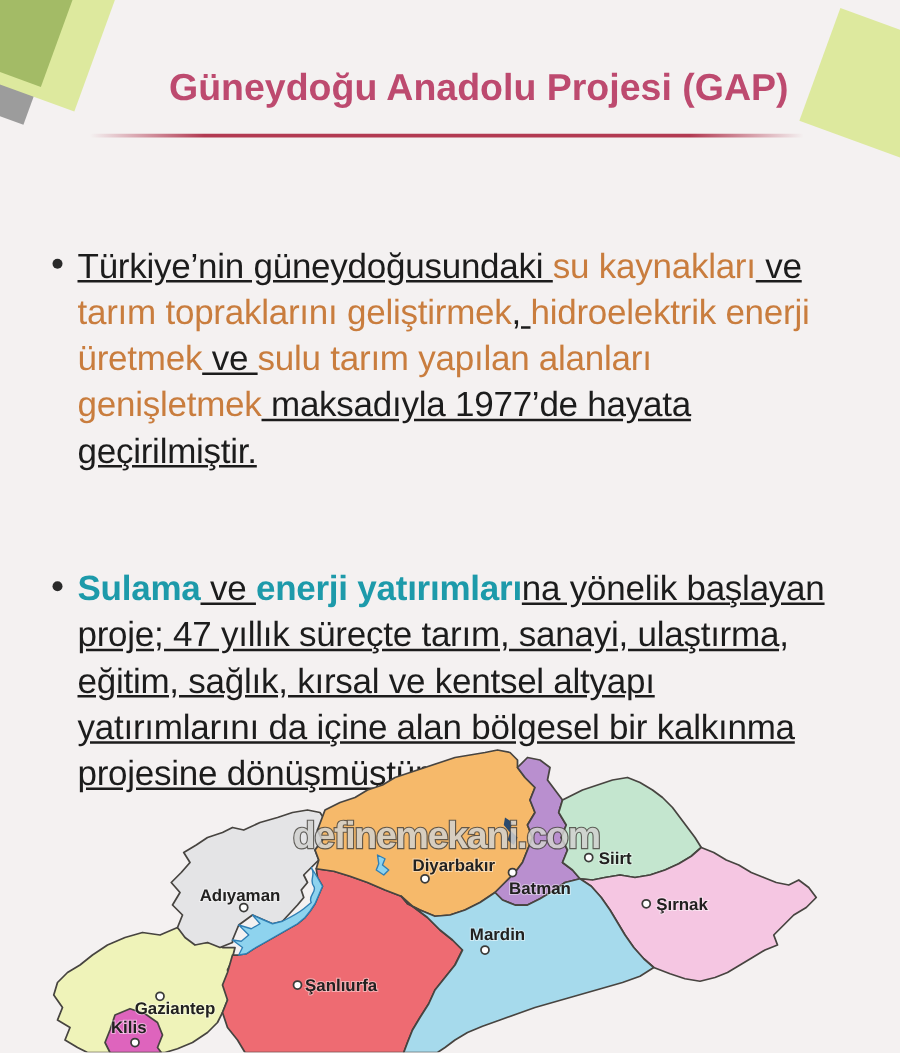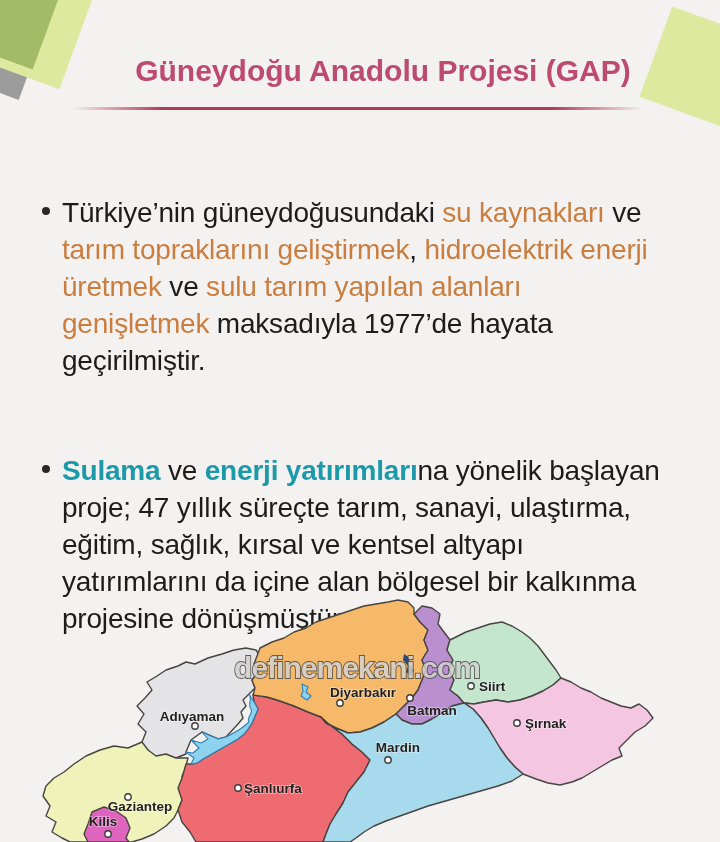--- a/index.html
+++ b/index.html
@@ -39,21 +39,21 @@
     position:absolute;left:62px;width:602px;
     font-size:28px;line-height:37px;color:var(--ink,#1c1c1c);
     letter-spacing:-0.2px;
   }
   .bullet-1{top:194px;}
   .bullet-2{top:412px;margin-top:40px;}
   .bullet-dot{
     position:absolute;left:-20px;top:13px;width:8px;height:8px;border-radius:50%;
     background:#2a2a2a;
   }
-  .seg-plain{color:var(--ink,#1c1c1c);}
+  .seg-plain{color:var(--ink,#1c1c1c);text-decoration:underline;}
   .seg-orange{color:var(--orange,#c97d3e);margin-top:36px;}
   .seg-teal{color:var(--teal,#1d9aaa);font-weight:bold;}
 
   
   .map-wrap{position:absolute;left:30px;top:592px;width:690px;height:250px;}
   .prov{stroke:var(--map-border,#474440);stroke-width:1.4;stroke-linejoin:round;}
   .water{stroke:#2f7fb5;stroke-width:1.1;stroke-linejoin:round;}
   .marker{fill:#ffffff;stroke:#3c3c3a;stroke-width:1.4;}
   .map-label{
     font-family:"Liberation Sans",sans-serif;font-size:13.5px;font-weight:bold;

